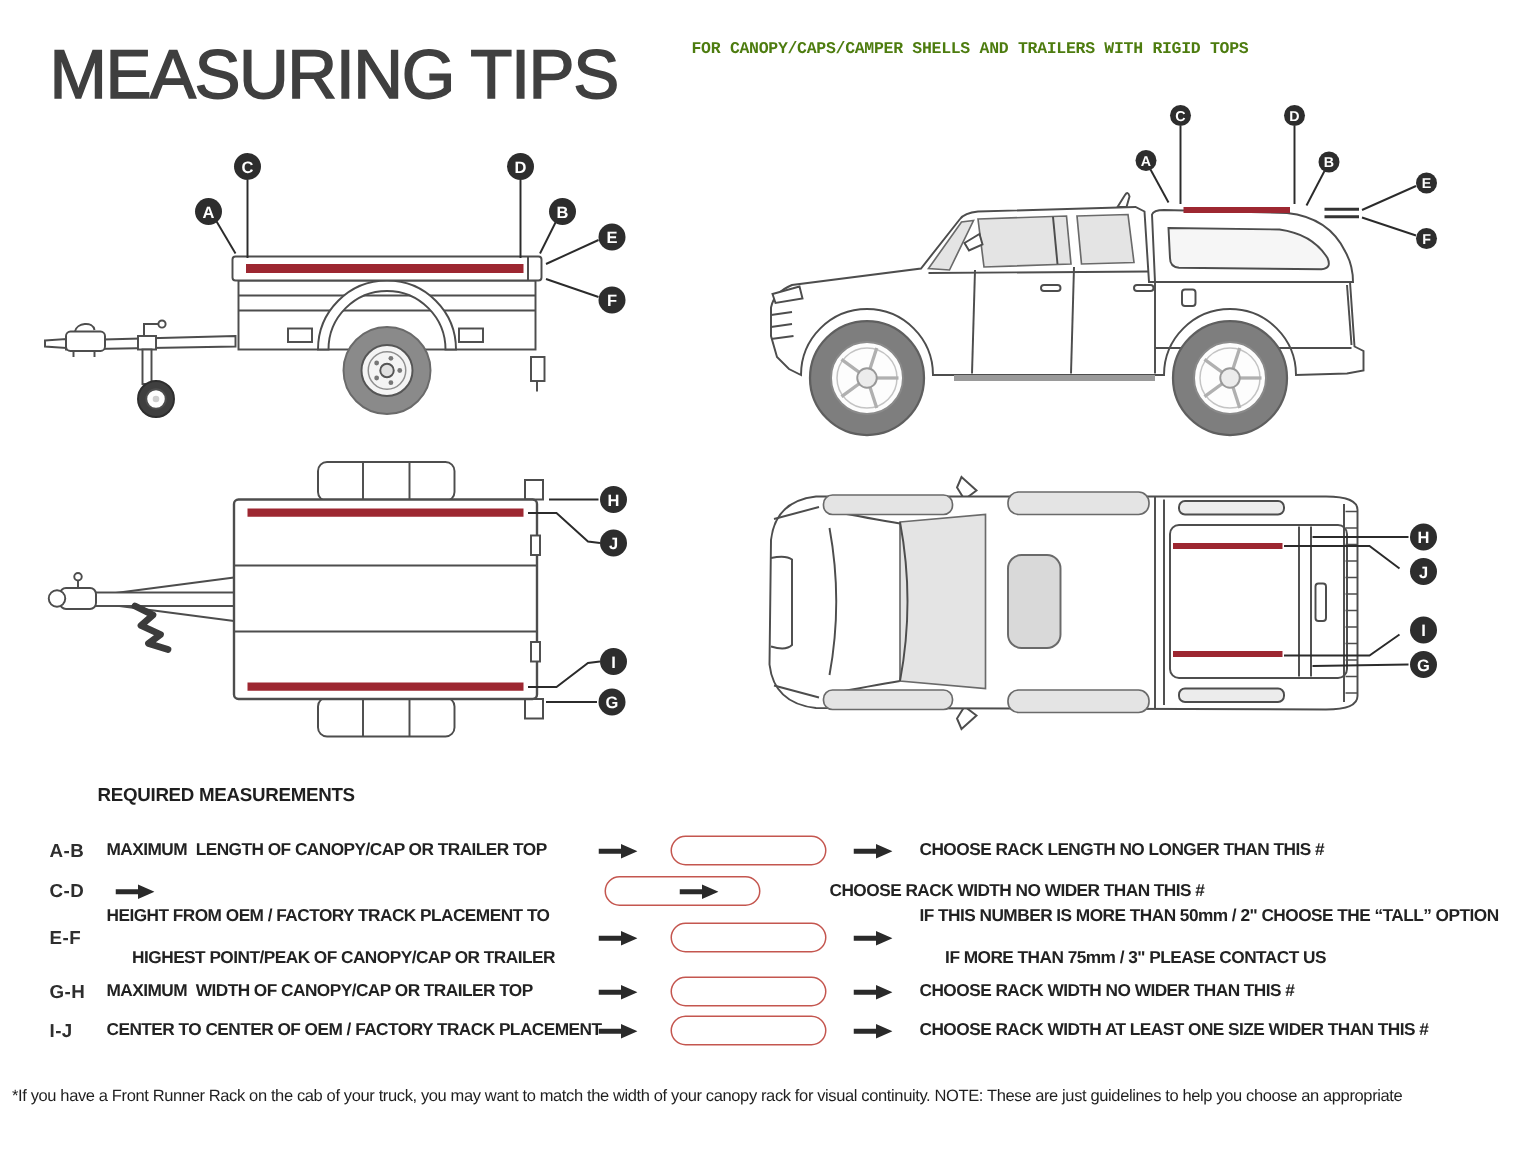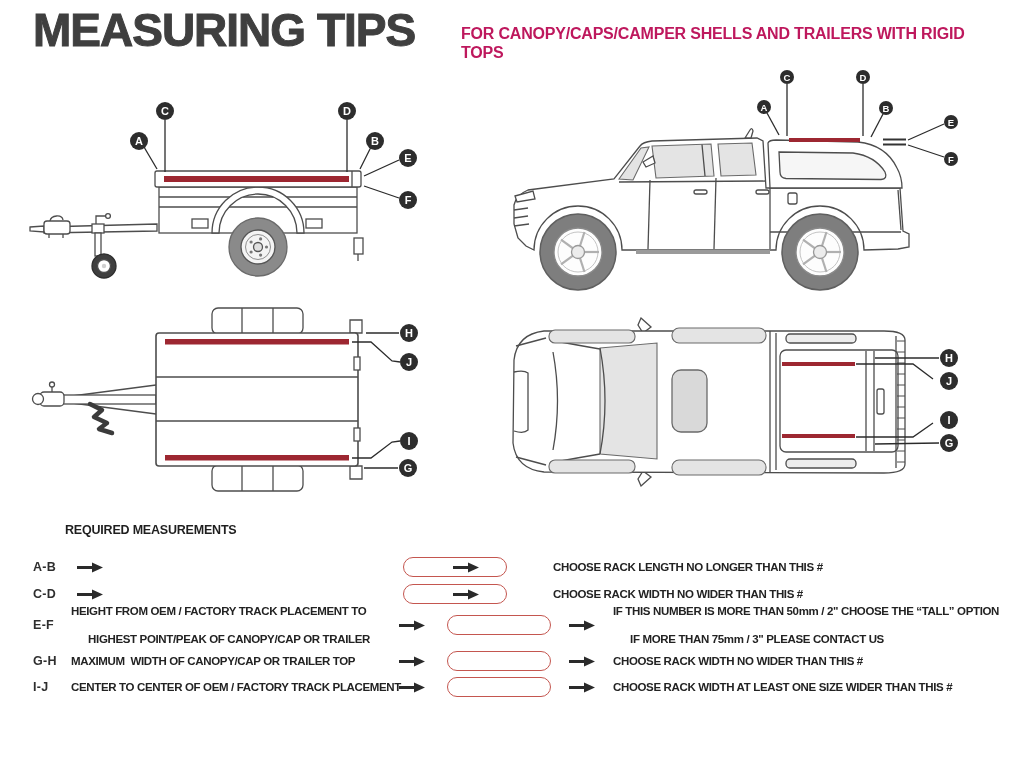--- a/index.html
+++ b/index.html
@@ -1,23 +1,23 @@
 <!DOCTYPE html>
 <html><head>
 <meta charset="utf-8">
 <style>
   html,body{margin:0;padding:0;background:#ffffff;}
   .page{position:relative;width:1024px;height:768px;background:#fff;overflow:hidden;
         font-family:"Liberation Sans",sans-serif;color:#2e2e2e;}
   .abs{position:absolute;}
   
-  .title{left:33px;top:6px;font-size:46px;font-weight:bold;color:#3f3f3f;
+  .title{left:33px;top:25px;font-size:46px;font-weight:normal;color:#3f3f3f;
          letter-spacing:-1px;line-height:48px;-webkit-text-stroke:1px #3f3f3f;}
-  .subtitle{left:461px;top:24px;font-size:16px;font-weight:bold;color:#be185d;
-            line-height:19px;letter-spacing:-0.2px;width:540px;}
+  .subtitle{left:461px;top:24px;font-size:11px;font-weight:bold;color:#4d7c0f;
+            line-height:19px;letter-spacing:-0.2px;width:540px;font-family:Liberation Mono, monospace;}
   
   svg{display:block;}
   svg .ln{stroke:#4d4d4d;stroke-width:1.3;fill:none;}
   svg .fw{fill:#ffffff;}
   svg .win{fill:#e4e4e4;stroke:#6a6a6a;stroke-width:1.1;}
   svg .leader{stroke:#2b2b2b;stroke-width:1.3;fill:none;}
   svg .co-c{fill:#2d2d2d;stroke:none;}
   svg text.co{fill:#ffffff;font-family:"Liberation Sans",sans-serif;font-weight:bold;
               font-size:11px;text-anchor:middle;}
   svg text.co-s{font-size:9.5px;}
@@ -346,20 +346,21 @@
         <circle class="co-c" cx="949" cy="443" r="9"></circle>
         <text class="co" x="949" y="447">G</text>
       </g>
     </g>
   </svg>
 
   <div class="abs m-head">REQUIRED MEASUREMENTS</div>
 
   <div class="abs mrow" style="top:554px">
     <span class="rid">A-B</span>
+    <span class="desc">MAXIMUM  LENGTH OF CANOPY/CAP OR TRAILER TOP</span>
     <svg class="arrow1" width="26" height="11" viewBox="0 0 26 11">
         <path d="M0,3.9 H15 V0.6 L26,5.5 L15,10.4 V7.1 H0 Z" fill="#2a2a2a"></path>
       </svg>
     <input class="pill" type="text" value="" style="">
     <svg class="arrow2" width="26" height="11" viewBox="0 0 26 11">
         <path d="M0,3.9 H15 V0.6 L26,5.5 L15,10.4 V7.1 H0 Z" fill="#2a2a2a"></path>
       </svg>
     <span class="res">CHOOSE RACK LENGTH NO LONGER THAN THIS #</span>
   </div>
 
@@ -410,15 +411,16 @@
         <path d="M0,3.9 H15 V0.6 L26,5.5 L15,10.4 V7.1 H0 Z" fill="#2a2a2a"></path>
       </svg>
     <input class="pill" type="text" value="" style="">
     <svg class="arrow2" width="26" height="11" viewBox="0 0 26 11">
         <path d="M0,3.9 H15 V0.6 L26,5.5 L15,10.4 V7.1 H0 Z" fill="#2a2a2a"></path>
       </svg>
     <span class="res">CHOOSE RACK WIDTH AT LEAST ONE SIZE WIDER THAN THIS #</span>
   </div>
 
   <div class="abs footnote">
+    <div>*If you have a Front Runner Rack on the cab of your truck, you may want to match the width of your canopy rack for visual continuity. NOTE: These are just guidelines to help you choose an appropriate</div>
   </div>
 
 </div>
 
 </body></html>

